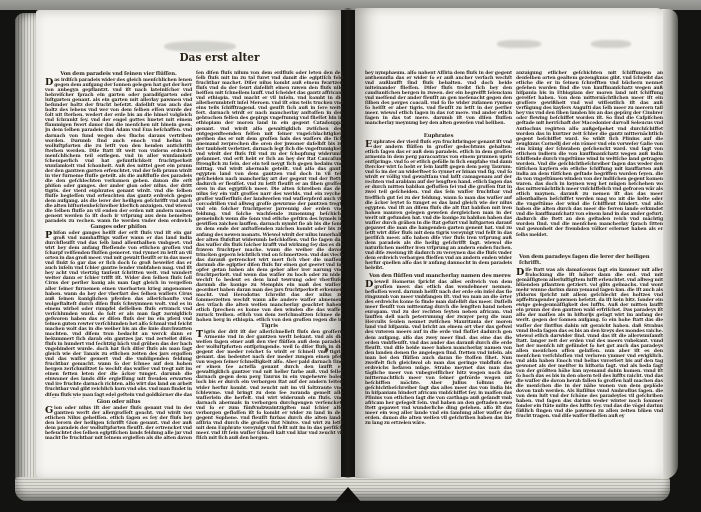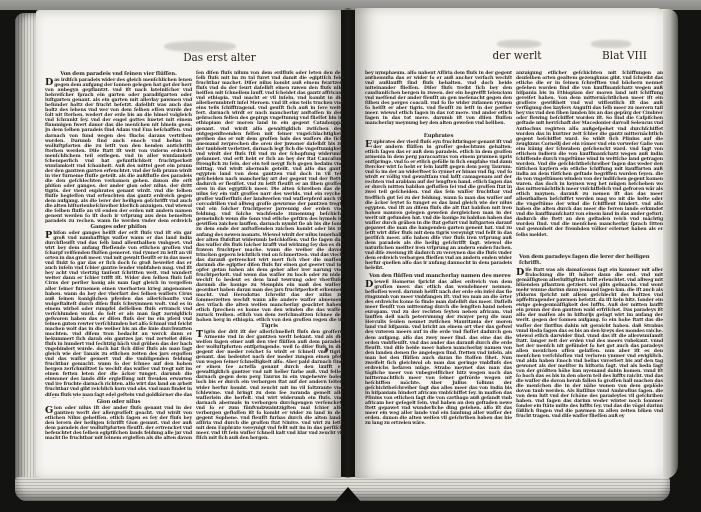--- a/index.html
+++ b/index.html
@@ -24,21 +24,21 @@
   
   .page{position:absolute;background:#f6f5f1;}
   .page-left{left:36px;top:10px;width:305px;height:468px;border-radius:3px 1px 1px 3px;
              box-shadow:inset -16px 0 18px -8px rgba(58,53,44,.38), inset 3px 3px 8px rgba(0,0,0,.07);}
   .page-right{left:355px;top:8px;width:308px;height:470px;border-radius:2px 6px 2px 2px;
              box-shadow:inset 16px 0 18px -8px rgba(58,53,44,.42), inset -3px 2px 8px rgba(0,0,0,.06);}
   .gutter-line{position:absolute;left:344px;top:8px;width:8px;height:470px;
              background:linear-gradient(90deg,rgba(35,32,26,0),rgba(35,32,26,.5) 50%,rgba(35,32,26,0));}
   
   .running-head{position:absolute;top:41px;left:0;right:0;height:14px;
-             font-size:10.5px;line-height:12px;font-weight:normal;color:#2c2419;}
+             font-size:10.5px;line-height:12px;font-weight:bold;color:#2c2419;}
   .rh-left{text-align:center;}
   .rh-left span{position:relative;left:31px;}
   .rh-right{text-align:center;}
   .rh-right .title{position:relative;left:8px;}
   .rh-right .folio{position:absolute;right:16px;top:0;}
   
   .stamp{position:absolute;left:128px;top:31px;width:72px;height:11px;border-radius:45%;
          background:rgba(120,118,110,.28);filter:blur(1px);}
   .ghost{position:absolute;top:32px;height:8px;border-radius:40%;
          background:rgba(125,122,114,.30);filter:blur(1px);}
@@ -100,24 +100,20 @@
         <span class="dropcap">T</span><span>igris der drit iſt der allerſchnelleſt fluſs den groſſern Armenie vnd in der gantzen werlt bekant. vnd als die weiſen ſagen einer auß den vier flüſſen auß dem paradeis der wolluſtpforten entſpringende. weil ſo diſer fluſs in die gegent der meder reichet ſo wirdt er ſchnell vnd tigris genant. das bedeutet nach der meder zungen einen pfeil von wegen ſeiner ſchnelligkeit alſo. Aber pald darnach ſind er einen ſee acteſſa genant durch den laufft er gewaltigklich gantzer vnd mit heller farbe auß. vnd fellet darnach gegen dem perg Taurus in ein vngehewre holen loch bis er durch ein verborgen ſtat auf der andern ſeiten wider herfur kombt. vnd zeucht mit im vil ſoltzraute vnd ſchlewme. vnd bringt zu dem ſee zoranda gemelt alle waſſerlein die herfelt. vnd wirt widerumb ein fluſs. vnd darnach abermals in verborgen durchgengen verſencket. vnd ſo er zum fünfvndzwaintzigſten mal ſchier alſo verborgen gefloſſen iſt ſo kombt er wider zu land in der gegent Sophene. vnd fleuſſt furbas durch die alten lande aſſiria vnd durch die groſſen ſtat Ninive. vnd wirt zu letſt mit dem Euphrate vereynigt vnd fellt mit im in das perſiſch meer. vnd iſt ſein waſſer ſchnell kalt vnd klar vnd zeucht vil fiſch mit ſich auß den bergen.</span>
       </div>
     </div>
 
     <div class="margin-mark"></div>
   </div>
 
   <div class="page page-right">
     <div class="ghost g1"></div>
     <div class="ghost g2"></div>
-    <div class="running-head rh-right">
-      <span class="title">der werlt</span>
-      <span class="folio">Blat VIII</span>
-    </div>
 
     <div class="col pr-c1">
       <div class="para" style="height:62px">
         <span>bey nymphæum. alſo nahent Aſſiria dem fluſs in der gegent anthemuſia das er wider ſo er auß ancher verſach wechſt vnd außlaufft ſind fluſs behalten. vnd doch beide miteinander flieſſen. Diſer fluſs treibt ſich bey den caudianiſchen bergen in zween. der ein begreifft ſeleuciam vnd meſſend der ander fleuſſt an gen meſenacht gegen den ſilben des perges coacall. vnd ſo ſie wider zuſamen rynnen ſo heiſſt er aber tigris. vnd fleuſſt zu letſt in der perſier meer. wiewol etlich ſagen in das rot mere. vnd ander etlich ſagen in das tot mere. darumb iſt von diſen fluſſen mancherlay meynung bey den alten geweſen vnd beliben.</span>
       </div>
       <div class="sec-heading">Euphrates</div>
       <div class="para" style="height:132px">
         <span class="dropcap">E</span><span>uphrates der vierd fluſs eyn fruchtbringer genant iſt vnd der andern flüſſen in groſſer gedechtnus gehalten. etlich ſagen das er auß dem paradeis. etlich in dem groſſen armenia in dem perg paracoatras von einem prunnen upris entſpringe. vnd ſo er etlich gefölle in ſich empfahe vnd dann ſtercker wirt ſo hebt er ſein laufft gegen dem perg Taurum. vnd ſo im der an widerſteet ſo rynnet er hinan vnd ſig. vnd ſo wirdt er völlig vnd gewaltſam vnd laſſt camagenam auf der rechten vnd arabiam auf der lengſten hand. etlich ſagen das er durch mitten babilon gefloſſen ſei vnd die groſſen ſtat in zwei teil geſcheiden. vnd das ſein waſſer fruchtbar vnd trefflich gut ſei zu der feldung. wann ſo man das waſſer auf die äcker leytet ſo tunget es das land gleich wie der nilus egypten. vnd iſt an diſem fluſs die alt ſtat babilon mit iren hohen mauren gelegen geweſen dergleichen man in der werlt nit gefunden hat. vnd die konige zu babilon haben das waſſer durch gräben in die ſtat gefurt vnd luſtgarten darauf gepawet die man die hangenden garten genent hat. vnd zu letſt wirt diſer fluſs mit dem tigris vereynigt vnd fellt in das perſiſch meer. alſo haben diſe vier fluſs iren vrſprung auß dem paradeis als die heilig geſchrifft ſagt. wiewol die naturlichen meiſter iren vrſprung an andern enden ſuchen. vnd diſe zweiung iſt dadurch zu vereynen das die fluſs vnder dem erdreich verborgen flieſſen vnd an andern enden wider herfur quellen alſo das ir anfang dannocht in dem paradeis beleibt.</span>
       </div>
       <div class="sec-heading left-align" style="height:8px;line-height:8px">Von den flüſſen vnd mancherlay namen des meres</div>

